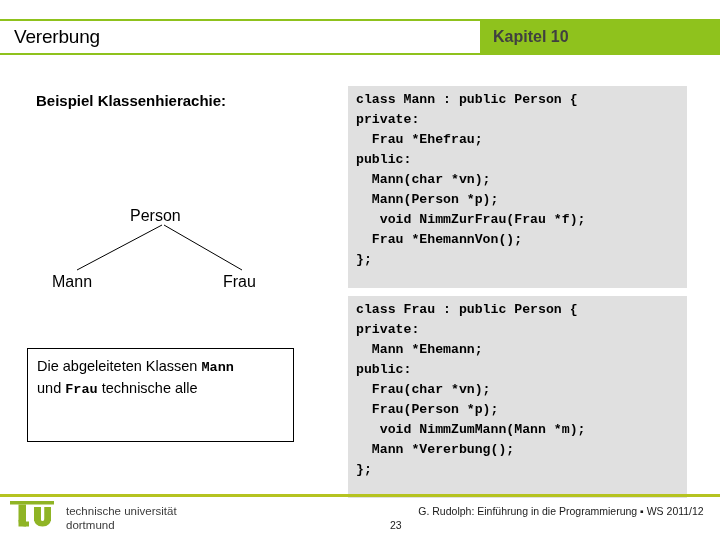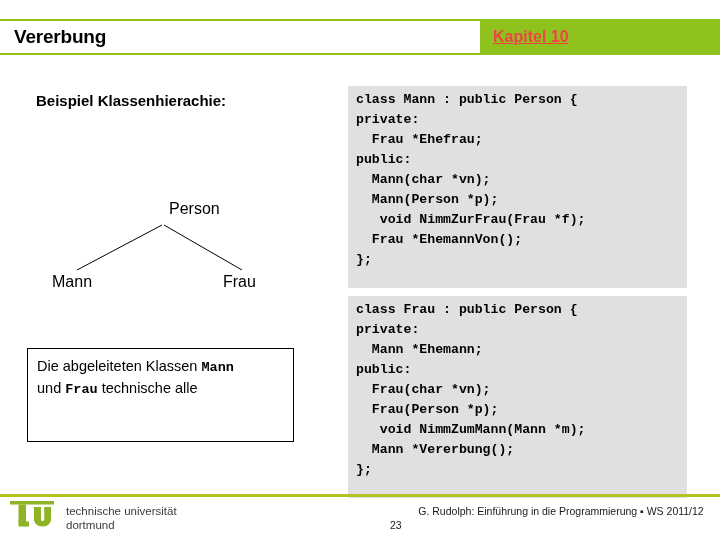--- a/index.html
+++ b/index.html
@@ -32,36 +32,35 @@
     top: 2px;
     width: 480px;
     height: 32px;
     background: #ffffff;
   }
   #header-title {
     position: absolute;
     left: 14px;
     top: 21px;
     font-size: 19px;
-    font-weight: bold;
+    font-weight: normal;
     letter-spacing: -0.2px;
     line-height: 32px;
     color: #000000;
     white-space: nowrap;
   }
   #header-chapter {
     position: absolute;
     left: 493px;
     top: 21px;
     font-size: 16px;
     font-weight: bold;
     line-height: 32px;
-    color: #ef4444;
-    white-space: nowrap;
-    text-decoration: underline;
+    color: #404040;
+    white-space: nowrap;
   }
 
   
   #example-heading {
     position: absolute;
     left: 36px;
     top: 92px;
     font-size: 15px;
     font-weight: bold;
     white-space: nowrap;
@@ -73,21 +72,21 @@
     top: 190px;
     width: 300px;
     height: 115px;
   }
   .node-label {
     position: absolute;
     font-size: 16px;
     white-space: nowrap;
     color: #000000;
   }
-  #node-person { left: 110px; top: 10px; margin-left: 39px; }
+  #node-person { left: 110px; top: 17px; }
   #node-mann   { left: 32px;  top: 83px; }
   #node-frau   { left: 203px; top: 83px; }
   #hierarchy-edges {
     position: absolute;
     left: 0;
     top: 0;
     width: 300px;
     height: 115px;
   }
 

